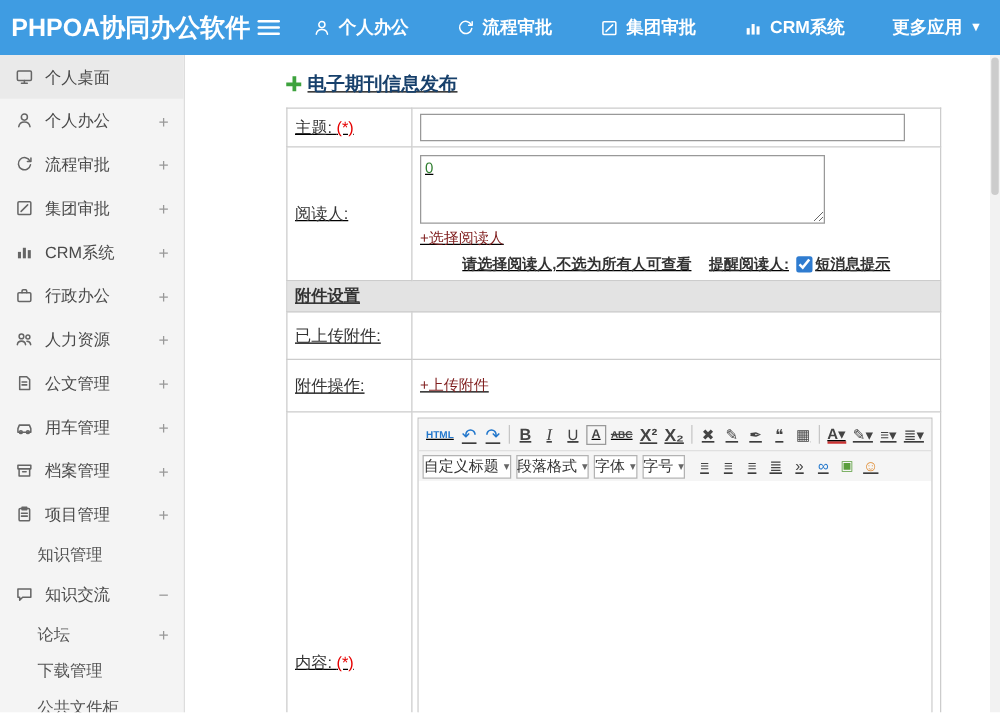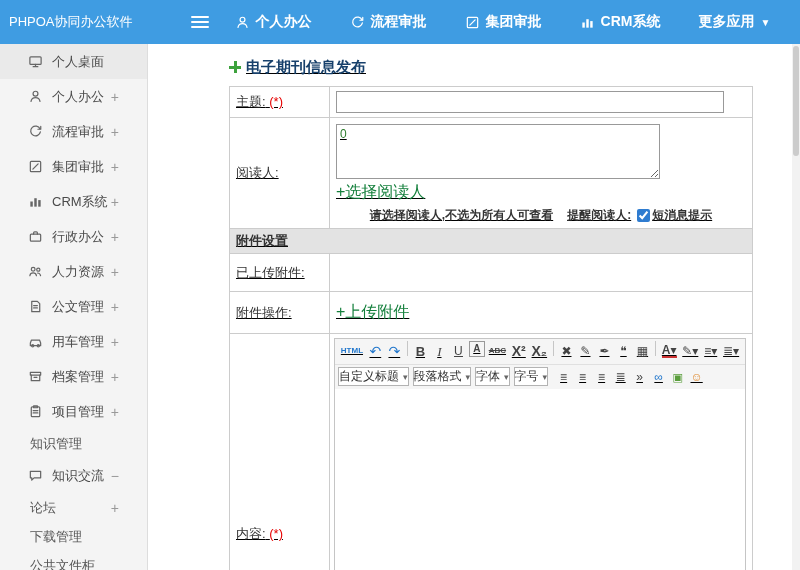--- a/index.html
+++ b/index.html
@@ -4,62 +4,62 @@
 <style>
   * { box-sizing: border-box; }
   html,body { margin:0; padding:0; }
   body {
     width:800px; height:570px; overflow:hidden; background:#fff;
     font-family:"Liberation Sans","DejaVu Sans",sans-serif;
     position:relative;
   }
   
   .topbar { height:44px; background:#3f9ce2; display:flex; align-items:center; color:#fff; }
-  .logo { width:148px; padding-left:9px; font-size:13px; font-weight:normal; white-space:nowrap; }
+  .logo { width:148px; padding-left:9px; font-size:20px; font-weight:bold; white-space:nowrap; }
   .hamburger { margin-left:58px; width:20px; cursor:pointer; }
   .hamburger span { display:block; width:18px; height:2px; background:#fff; margin:3px 0; border-radius:1px; }
   .topnav { display:flex; align-items:center; margin-left:26px; }
   .nav-item { display:flex; align-items:center; color:#fff; font-size:14px; font-weight:bold; text-decoration:none; margin-right:32px; cursor:pointer; white-space:nowrap; }
   .nav-icon { margin-right:6px; display:inline-flex; }
   .nav-caret { font-size:10px; margin-left:6px; }
   
   .sidebar { position:absolute; left:0; top:44px; bottom:0; width:148px; background:#f4f4f4; border-right:1px solid #ddd; overflow:hidden; }
-  .side-item { display:flex; align-items:center; height:35px; padding:0 28px; color:#4a4a4a; font-size:13px; cursor:pointer; }
+  .side-item { display:flex; align-items:center; height:35px; padding:0 12px; color:#4a4a4a; font-size:13px; cursor:pointer; }
   .side-item.active { background:#eaeaea; }
   .side-item.sub { height:29px; padding-left:30px; color:#555; }
   .side-icon { width:16px; margin-right:8px; display:inline-flex; color:#666; flex:none; }
   .side-label { flex:1; white-space:nowrap; }
   .side-toggle { color:#999; font-size:14px; }
   
   .content { position:absolute; left:149px; top:44px; right:0; bottom:0; overflow:hidden; padding:10px 0 0 80px; background:#fff;text-decoration:underline; }
   .page-title-row { display:flex; align-items:center; height:26px; margin-bottom:6px; }
   .plus-icon { position:relative; width:12px; height:12px; margin-right:5px; flex:none; }
   .plus-icon::before { content:""; position:absolute; left:5px; top:0; width:3px; height:12px; background:#3da23d; }
   .plus-icon::after  { content:""; position:absolute; left:0; top:5px; width:12px; height:3px; background:#3da23d; }
   .page-title { font-size:15px; color:#17406b; margin:0; font-weight:bold; }
   
   .form-table { border-collapse:collapse; width:524px; table-layout:fixed; margin-top:6px; }
   .form-table td { border:1px solid #ccc; font-size:13px; color:#333; padding:4px 6px; vertical-align:middle; background:#fff; }
   .lbl { white-space:nowrap; }
   .req { color:#e60000; }
   tr.subject-row td { height:23px; }
   .subject-input { width:388px; height:22px; border:1px solid #999; padding:1px 3px; font-size:13px; font-family:inherit; }
   .readers-textarea { display:block; width:324px; height:55px; border:1px solid #999; color:#2e7d2e; font-size:12px; padding:2px 3px; resize:both; font-family:inherit; margin:2px 0 3px 0; }
-  .link { color:#15803d; text-decoration:none; font-size:16px; cursor:pointer; }
+  .link { color:#7f1d1d; text-decoration:none; font-size:12px; cursor:pointer; }
   .hint-line { font-size:12px; color:#333; font-weight:bold; display:flex; align-items:center; margin-top:4px; white-space:nowrap;justify-content:center; }
   .hint-line .remind { margin-left:14px; }
   .hint-line input[type=checkbox] { width:13px; height:13px; margin:0 2px 0 6px; accent-color:#2f7cd0; cursor:pointer; }
   tr.section-row td { background:#e3e3e3; font-weight:bold; height:25px; padding:3px 6px; }
   tr.uploaded-row td { height:38px;margin-top:16px; }
   tr.ops-row td { height:42px; }
   tr.content-row > td { height:390px; }
   td.editor-cell { padding:4px; vertical-align:top; }
   
   .editor { border:1px solid #c5c5c5; width:412px; }
-  .tb-row { display:flex; padding:2px 3px; background:#f5f5f5; flex-wrap:nowrap; overflow:hidden; height:25px; }
+  .tb-row { display:flex; align-items:center; padding:2px 3px; background:#f5f5f5; flex-wrap:nowrap; overflow:hidden; height:25px; }
   .tb-row.row2 { border-top:1px solid #e0e0e0; }
   .tb-btn { display:inline-flex; align-items:center; justify-content:center; min-width:17px; height:20px; margin:0 1px; border:1px solid transparent; background:transparent; font-size:12px; color:#444; padding:0 1px; cursor:pointer; font-family:inherit; line-height:1; }
   .tb-btn.sep { min-width:1px; width:1px; height:15px; background:#c6c6c6; padding:0; margin:0 3px; border:none; cursor:default; }
   .tb-btn.blue { color:#2277cc; }
   .tb-btn.big { font-size:14px; }
   .tb-btn.txt { font-size:8px; font-weight:bold; }
   .tb-btn.bold { font-weight:bold; font-size:13px; }
   .tb-btn.italic { font-style:italic; font-family:"Liberation Serif","DejaVu Serif",serif; font-size:13px; }
   .tb-btn.underline { text-decoration:underline; }
   .tb-btn.boxA { border:1px solid #999; height:16px; min-width:16px; font-size:10px; font-weight:bold; }

